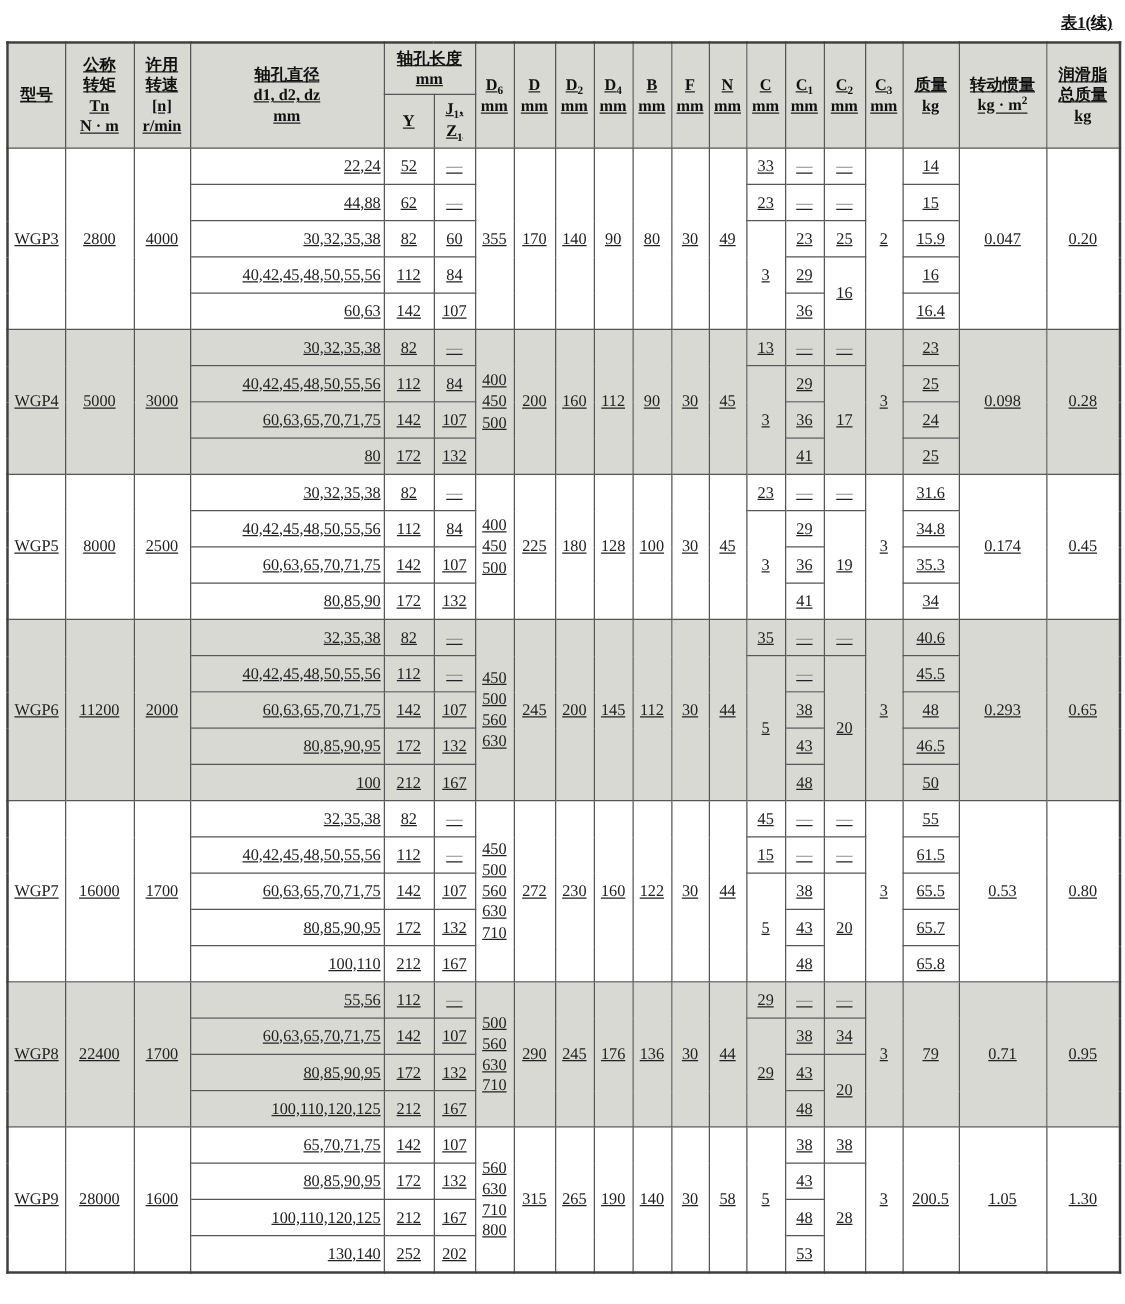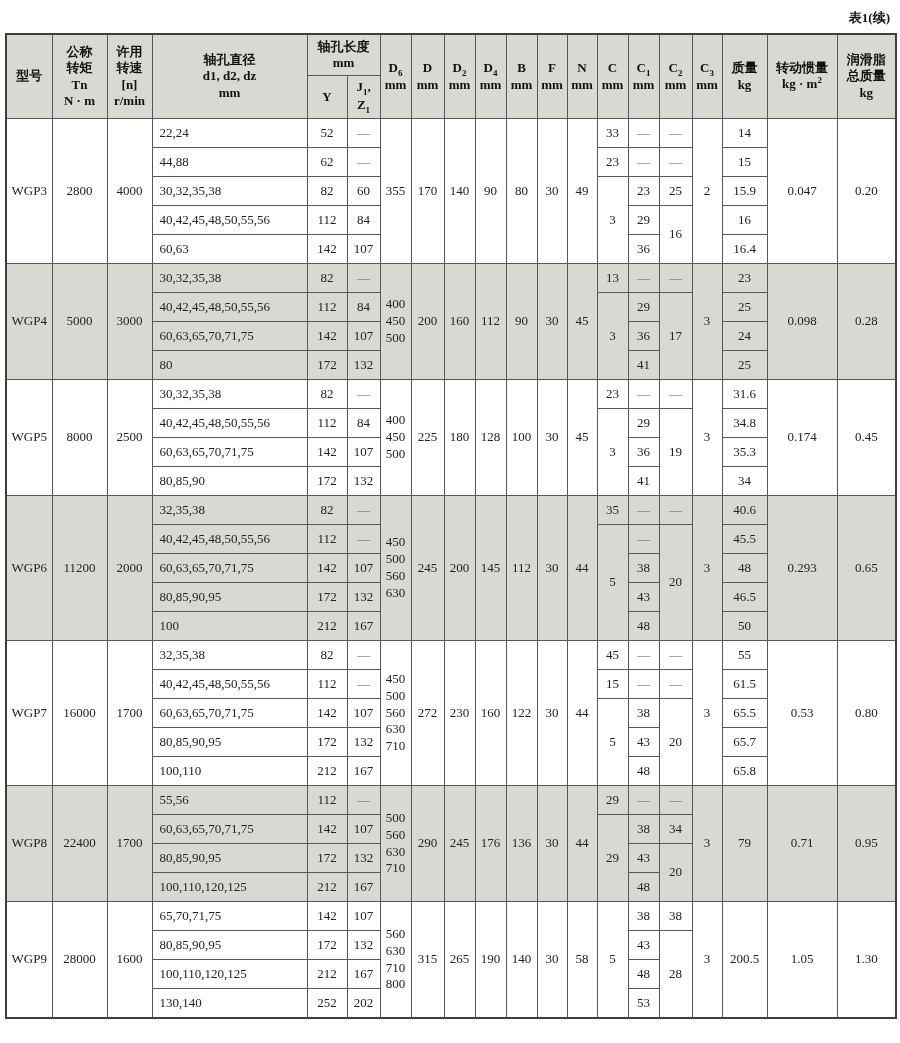--- a/index.html
+++ b/index.html
@@ -1,21 +1,21 @@
 <!DOCTYPE html>
 <html><head>
 <meta charset="utf-8">
 <style>
   html,body{margin:0;padding:0;}
   body{
     width:900px;height:1043px;background:#ffffff;
     font-family:"Liberation Serif","DejaVu Serif",serif;
     color:#222;
   }
-  .page{position:relative;width:900px;height:1043px;overflow:hidden;}
+  .page{position:relative;width:900px;height:1043px;overflow:hidden;text-decoration:underline;}
   .caption{
     text-align:right;font-size:13px;font-weight:bold;
     padding:9px 10px 6px 0;color:#111;
   }
   table{
     border-collapse:collapse;table-layout:fixed;
     margin-left:5px;width:890px;
     border:2px solid #3f3f3f;
   }
   th,td{
@@ -24,21 +24,21 @@
     padding:0 2px;overflow:hidden;
   }
   thead th{
     background:#d9d9d4;font-weight:bold;color:#111;
     line-height:1.25;
   }
   thead tr.h1 th{height:40px;}
   thead tr.h2 th{height:42px;}
   tbody td{height:28px;line-height:1.3;}
   .pre{white-space:pre-line;}
-  .left{text-align:left;padding-left:7px;}
+  .left{text-align:right;padding-left:7px;}
   .dash{color:#777;}
   .shaded{background:#d9d9d4;}
   sub{font-size:9px;line-height:1;}
   sup{font-size:9px;line-height:1;}
   .sym{display:block;}
   .unit{display:block;}
 </style>
 </head>
 <body>
 

